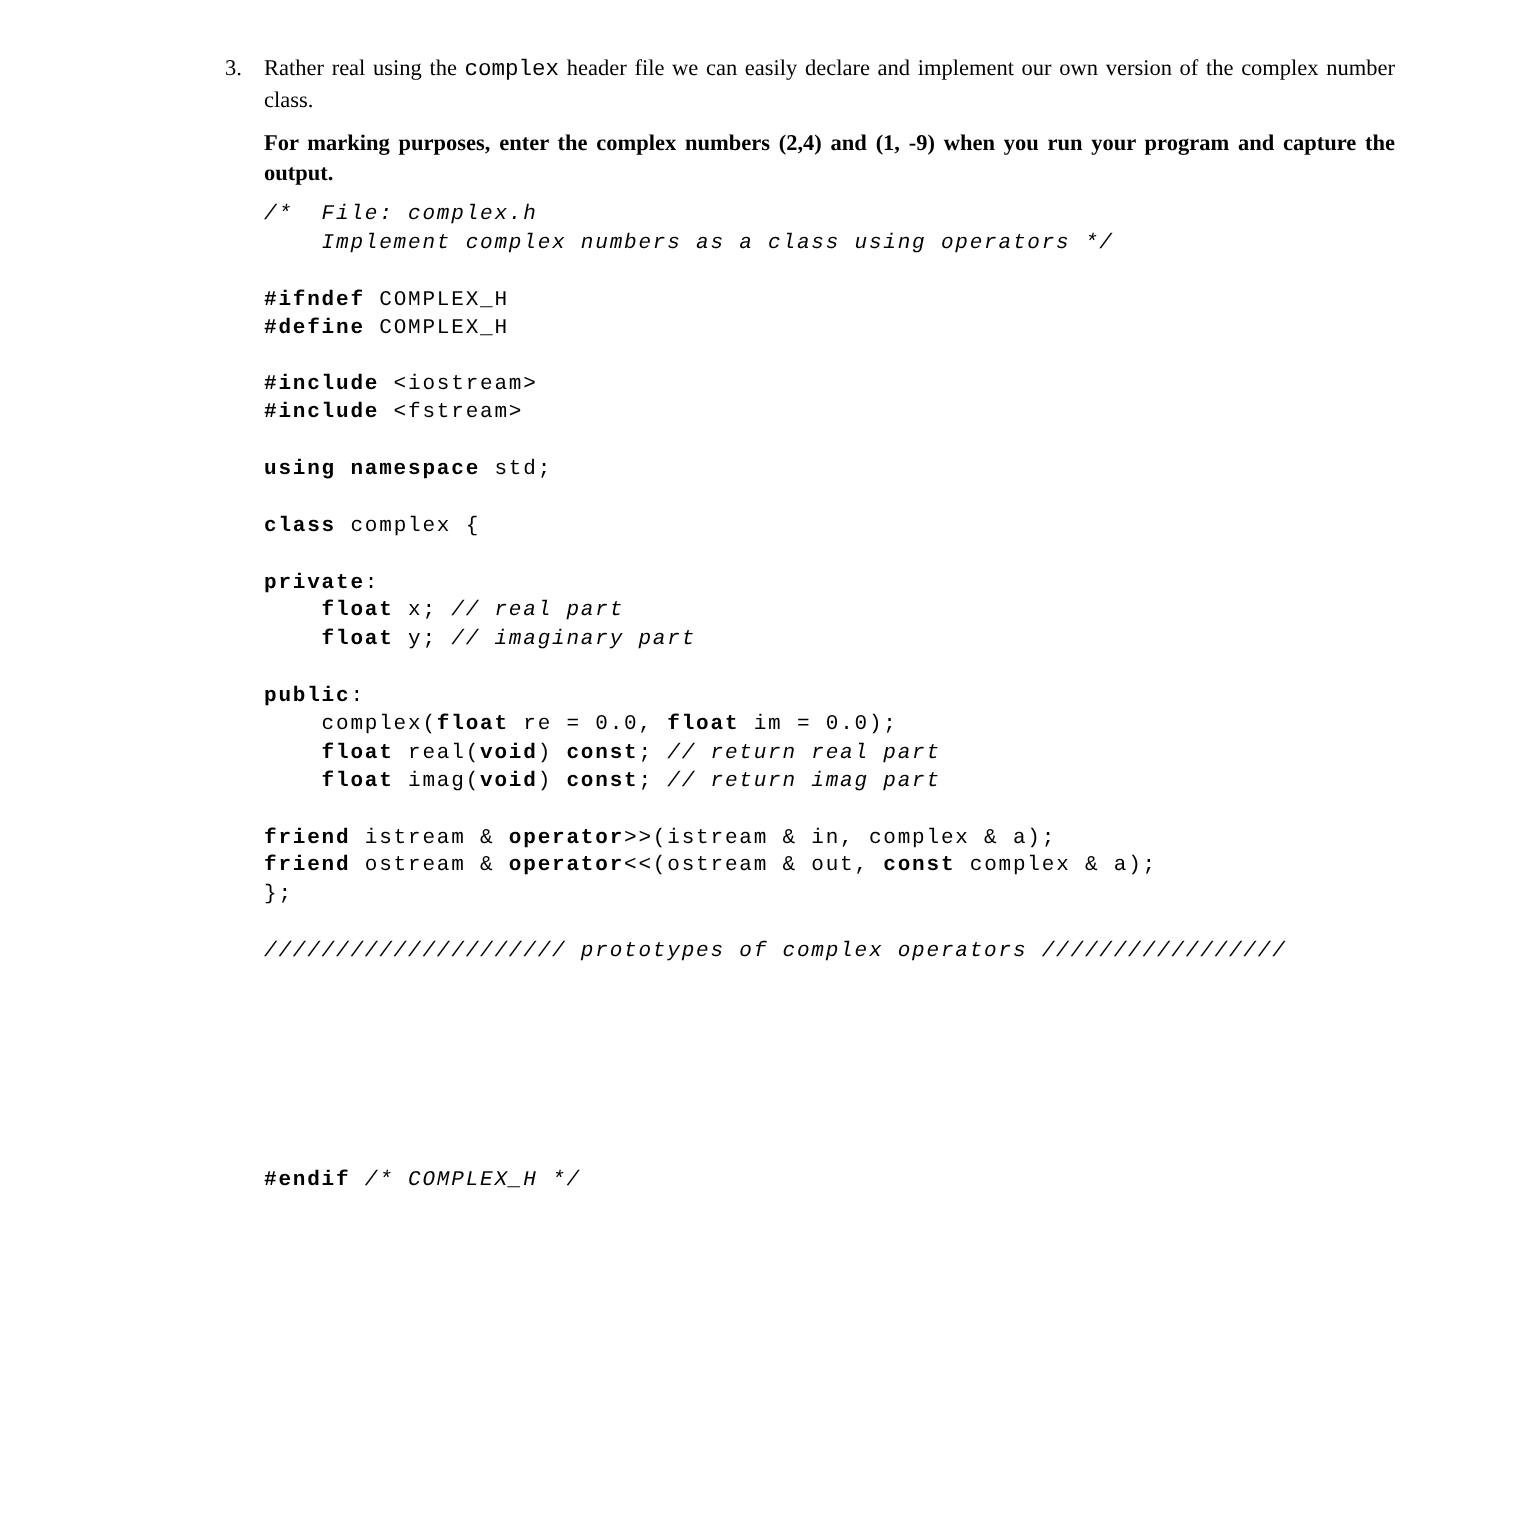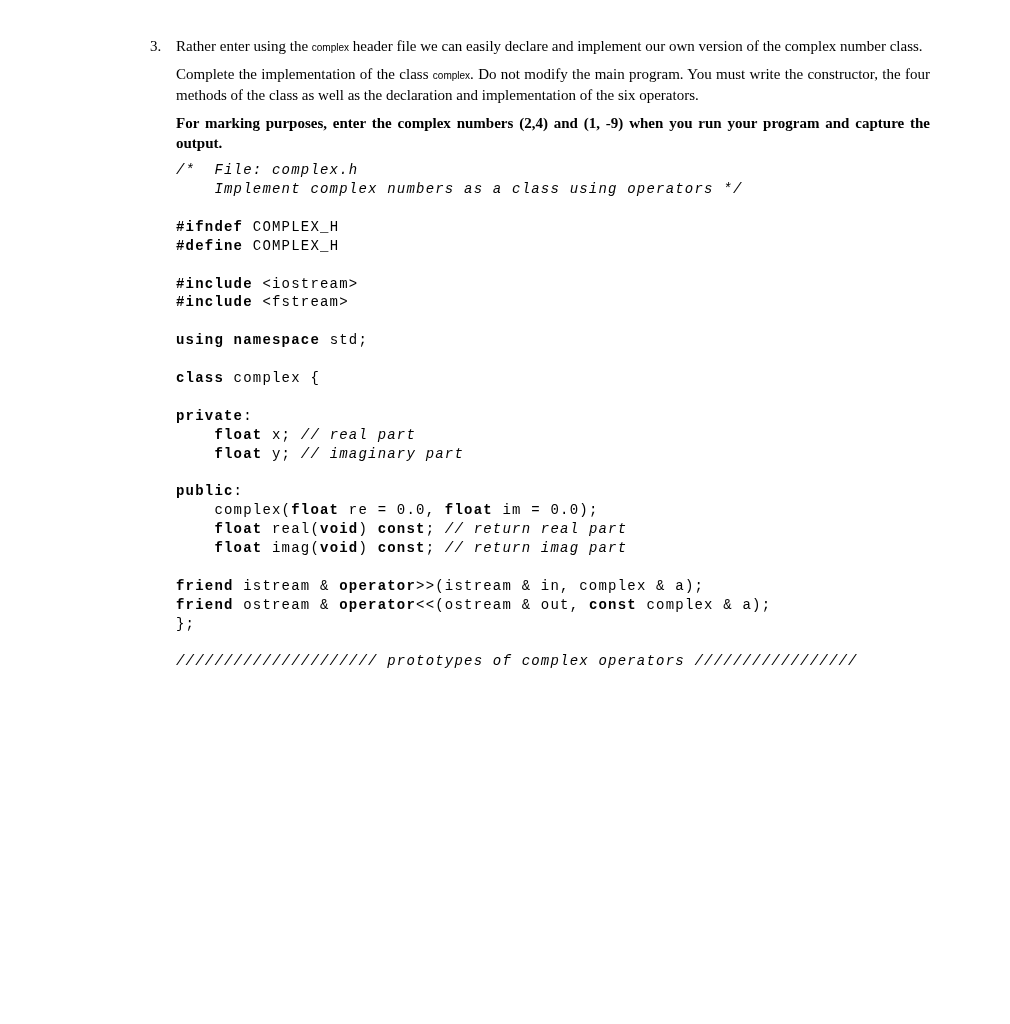--- a/index.html
+++ b/index.html
@@ -26,22 +26,22 @@
     flex-shrink: 0;
   }
   .content {
     flex: 1;
   }
   p {
     margin: 0 0 8px 0;
     text-align: justify;
   }
   .tt {
-    font-family: Liberation Sans, sans-serif;
-    font-size: 10px;
+    font-family: Liberation Mono, monospace;
+    font-size: 15px;
   }
   .bold {
     font-weight: bold;
   }
   .code {
     font-family: "Courier New", monospace;
     font-size: 14px;
     white-space: pre;
     letter-spacing: 1.2px;
     margin: 6px 0 8px 0;
@@ -56,26 +56,23 @@
 </style>
 </head>
 <body>
 
 <div class="page">
   <div class="item">
     <div class="num">3.</div>
     <div class="content">
 
       <p>
-        <span>Rather enter using the </span><span class="tt">complex</span><span> header file we can easily declare and implement our own version of the complex number class.</span>
+        <span>Rather real using the </span><span class="tt">complex</span><span> header file we can easily declare and implement our own version of the complex number class.</span>
       </p>
 
-      <p>
-        <span>Complete the implementation of the class </span><span class="tt">complex</span><span>. Do not modify the main program. You must write the constructor, the four methods of the class as well as the declaration and implementation of the six operators.</span>
-      </p>
 
       <p class="bold">For marking purposes, enter the complex numbers (2,4) and (1, -9) when you run your program and capture the output.</p>
 
 
       <div class="code"><span class="it">/*  File: complex.h</span>
 <span class="it">    Implement complex numbers as a class using operators */</span>
 
 <span><span class="bold">#ifndef</span> COMPLEX_H</span>
 <span><span class="bold">#define</span> COMPLEX_H</span>
 
@@ -96,18 +93,19 @@
 <span>    <span class="bold">float</span> imag(<span class="bold">void</span>) <span class="bold">const</span>; <span class="it">// return imag part</span></span>
 
 <span><span class="bold">friend</span> istream &amp; <span class="bold">operator</span>&gt;&gt;(istream &amp; in, complex &amp; a);</span>
 <span><span class="bold">friend</span> ostream &amp; <span class="bold">operator</span>&lt;&lt;(ostream &amp; out, <span class="bold">const</span> complex &amp; a);</span>
 <span>};</span>
 
 <span class="it">///////////////////// prototypes of complex operators /////////////////</span></div>
 
       <div class="gap"></div>
 
+      <div class="code"><span><span class="bold">#endif</span> <span class="it">/* COMPLEX_H */</span></span></div>
 
 
 
     </div>
   </div>
 </div>
 
 </body></html>

